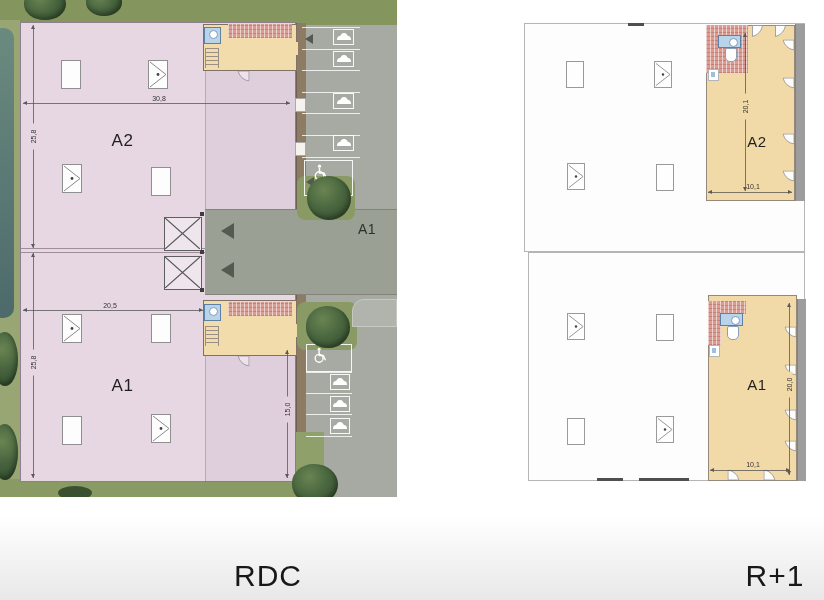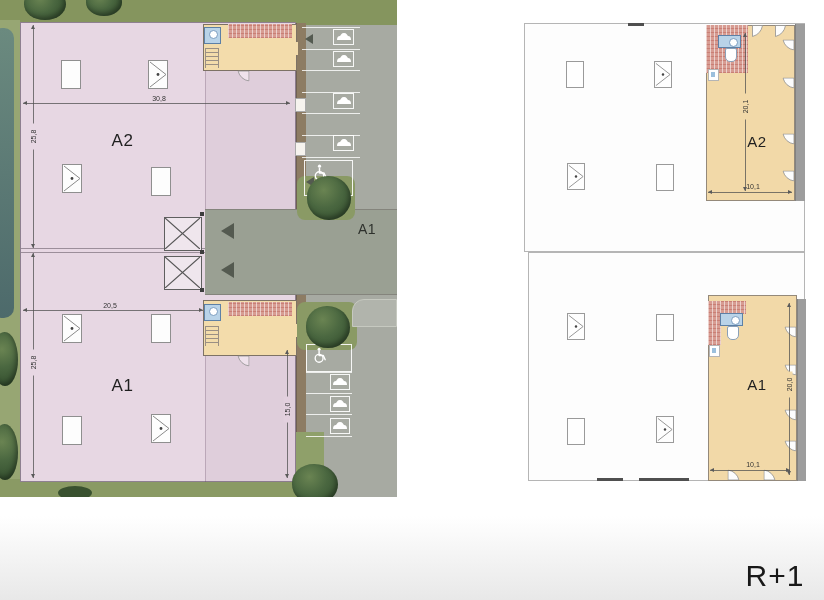--- a/index.html
+++ b/index.html
@@ -306,14 +306,15 @@
     <div class="dimv" style="left:265px;top:280px;height:172px"></div>
     <div class="dimt v" style="left:252px;top:358px;background:#f2d9a8">20,0</div>
     <div class="dimh" style="left:186px;top:447px;width:80px"></div>
     <div class="dimt" style="left:216px;top:438px">10,1</div>
     <div class="rlabel" style="left:217px;top:353px;width:32px">A1</div>
 
     <div class="a" style="left:73px;top:455px;width:26px;height:2.5px;background:#4f4f4f"></div>
     <div class="a" style="left:115px;top:455px;width:50px;height:2.5px;background:#4f4f4f"></div>
   </div>
 
+  <div class="sheet-title" style="left:193px;top:559px">RDC</div>
   <div class="sheet-title" style="left:700px;top:559px">R+1</div>
 </div>
 
 </body></html>

